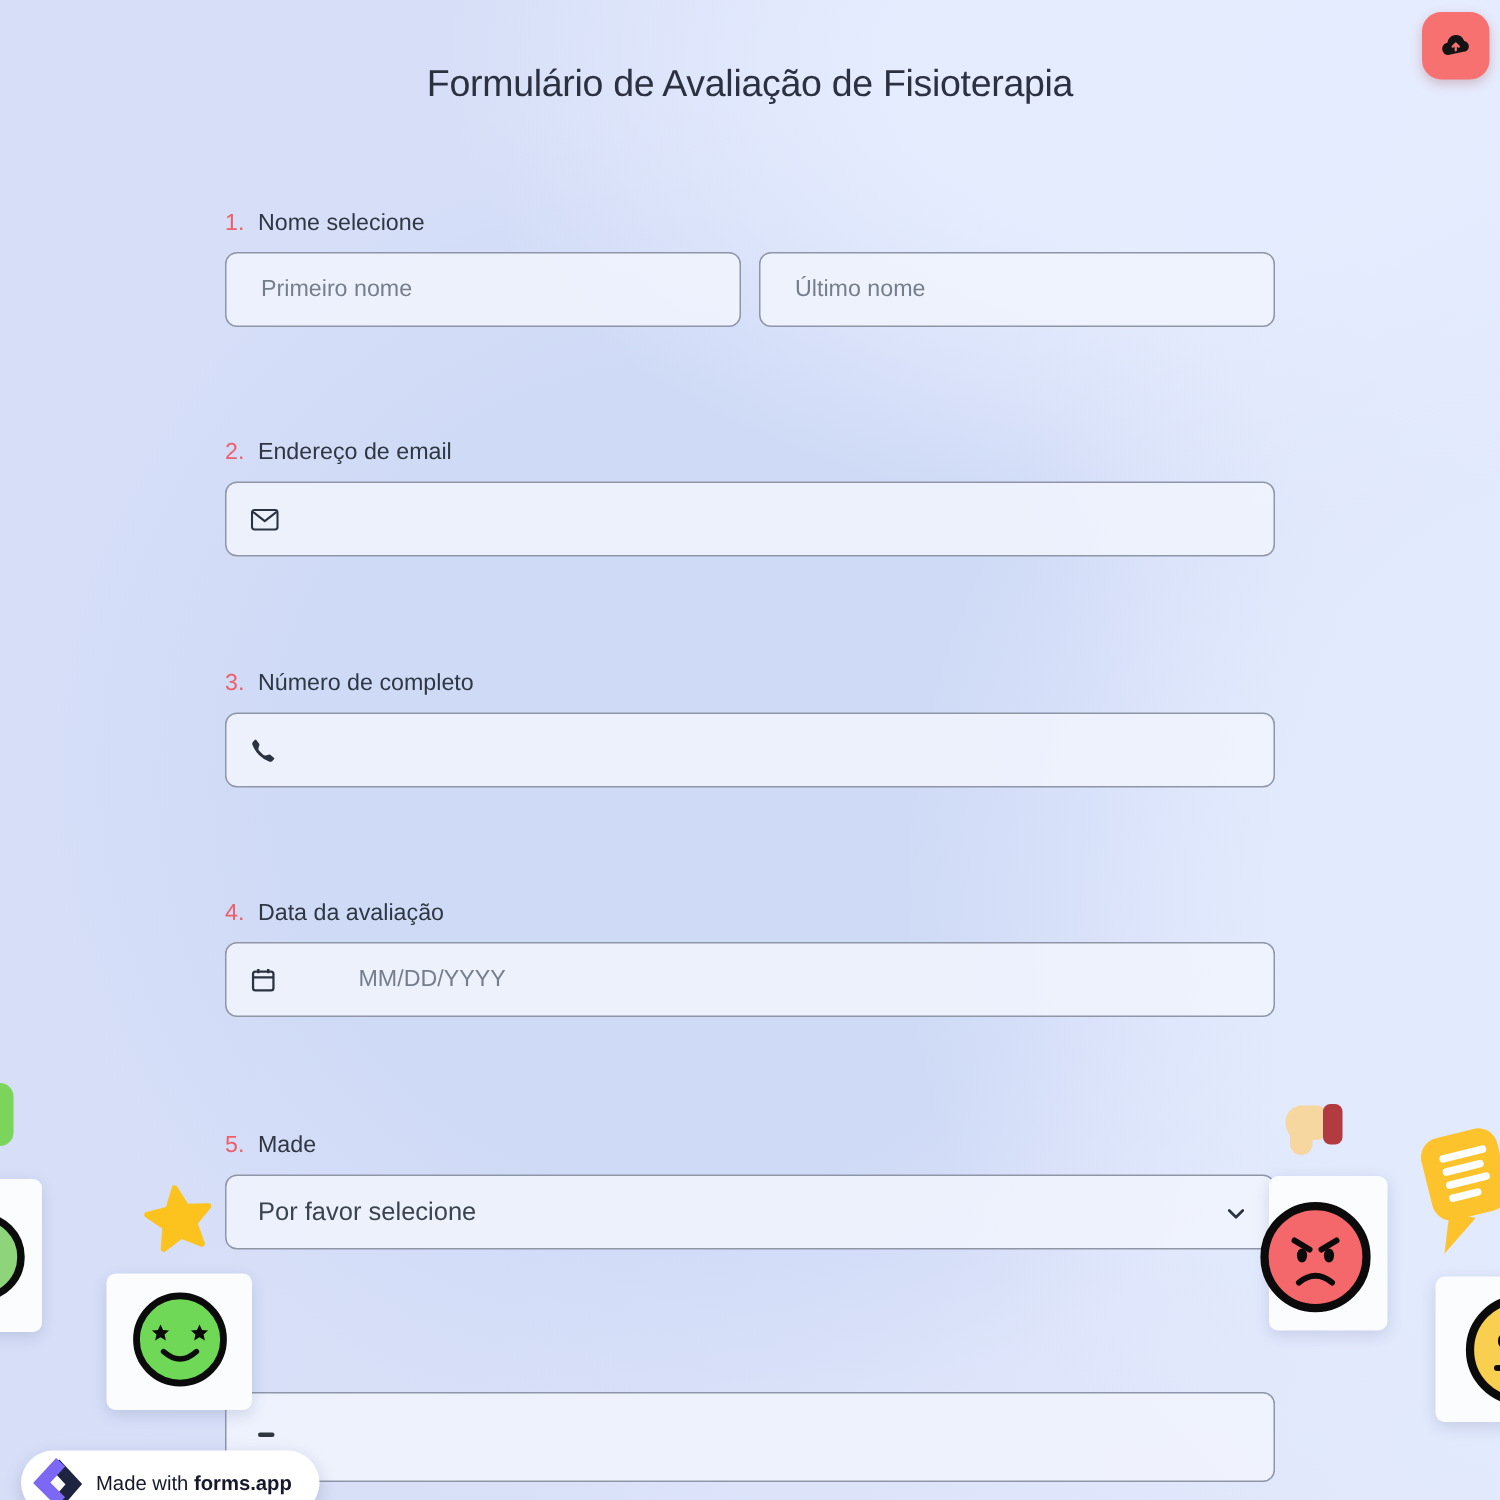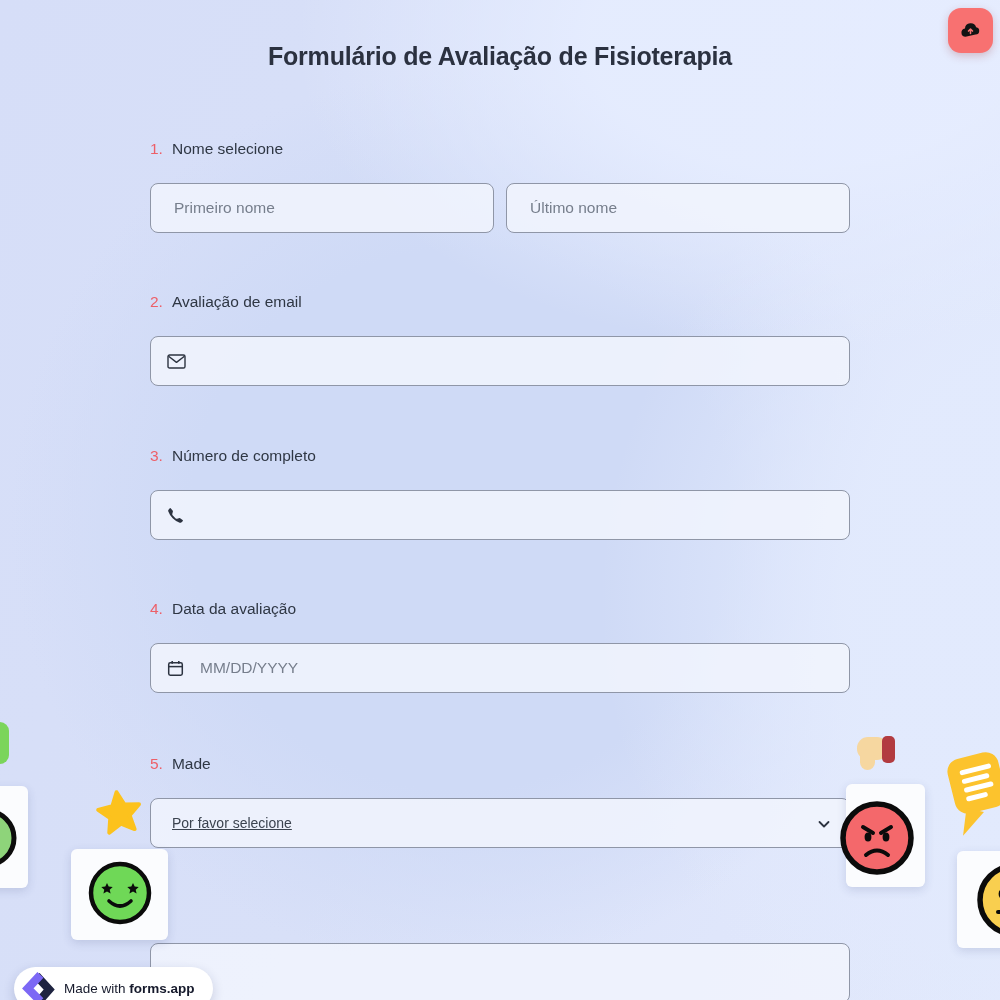--- a/index.html
+++ b/index.html
@@ -9,48 +9,48 @@
     font-family:"Liberation Sans",sans-serif;
     background:
       radial-gradient(ellipse 700px 430px at 80% 4%, rgba(230,237,255,.9) 30%, rgba(230,237,255,0) 72%),
       radial-gradient(circle 520px at 112% 60%, rgba(226,234,253,.95) 52%, rgba(226,234,253,0) 100%),
       radial-gradient(circle 450px at 46% 52%, #cfdaf6 60%, rgba(207,218,246,0) 100%),
       linear-gradient(112deg,#d6def8 0%,#d8e0f8 48%,#dfe6fb 78%,#e2e9fc 100%);
   }
   
   .title{
     position:absolute;top:42px;left:0;width:1000px;text-align:center;
-    font-size:25px;font-weight:700;color:#2b3140;letter-spacing:-.2px;margin:0;
+    font-size:25px;font-weight:400;color:#2b3140;letter-spacing:-.2px;margin:0;
   }
   .upload-btn{
     position:absolute;left:948px;top:8px;width:45px;height:45px;border:none;cursor:pointer;
     border-radius:13px;background:#f87171;display:flex;align-items:center;justify-content:center;
     box-shadow:0 3px 8px rgba(150,40,40,.25);padding:0;
   }
   
   .q{position:absolute;left:150px;width:700px;}
   .q-label{display:flex;align-items:baseline;font-size:15.5px;font-weight:500;color:#2f3744;line-height:19px;}
   .q-num{color:#ed5f68;margin-right:9px;font-weight:500;}
-  .q-field{margin-top:25px;}
+  .q-field{margin-top:10px;}
   .field{
     display:flex;align-items:center;height:50px;width:100%;
     background:rgba(240,244,253,.88);border:1px solid #8f96a7;border-radius:8px;
     padding:0 16px 0 21px;
   }
-  .field.with-icon{padding-left:16px;}
+  .field.with-icon{padding-left:16px;gap:39px;}
   .field input{
     flex:1;border:none;background:transparent;outline:none;height:100%;
     font-family:"Liberation Sans",sans-serif;font-size:15.5px;color:#2f3744;min-width:0;
   }
   .field input::placeholder{color:#767e8c;opacity:1;}
   .name-row{display:flex;gap:12px;}
   .name-row .field{flex:1;}
   .f-icon{display:flex;align-items:center;margin-right:14px;flex:none;}
   .select-field{cursor:pointer;position:relative;}
-  .select-value{font-size:14px;color:#3b434f;text-decoration:underline;}
+  .select-value{font-size:17px;color:#3b434f;}
   .select-chevron{position:absolute;right:17px;top:17px;}
   .textarea-field{
     height:60px;align-items:flex-start;padding-top:22px;
   }
   .dash-icon{width:11px;height:2.5px;background:#30363f;border-radius:2px;margin-top:4px;}
   
   .deco{position:absolute;}
   .card{
     background:#fbfcfe;border-radius:6px;
     box-shadow:0 3px 10px rgba(50,65,120,.16);
@@ -90,21 +90,21 @@
       </label>
       <label class="field">
         <input type="text" placeholder="Último nome" style="">
       </label>
     </div>
   </div>
 
   <div class="q" style="top:292px">
     <div class="q-label">
       <span class="q-num">2.</span>
-      <span>Avaliação de email</span>
+      <span>Endereço de email</span>
     </div>
     <label class="q-field field with-icon">
       <span class="f-icon">
         <svg width="19" height="15" viewBox="0 0 19 15">
           <rect x="1" y="1" width="17" height="13" rx="1.6" fill="none" stroke="#2c3340" stroke-width="1.4"></rect>
           <path d="M1.6 2.2 9.5 8.4 17.4 2.2" fill="none" stroke="#2c3340" stroke-width="1.4" stroke-linejoin="round"></path>
         </svg>
       </span>
       <input type="text" style="">
     </label>

